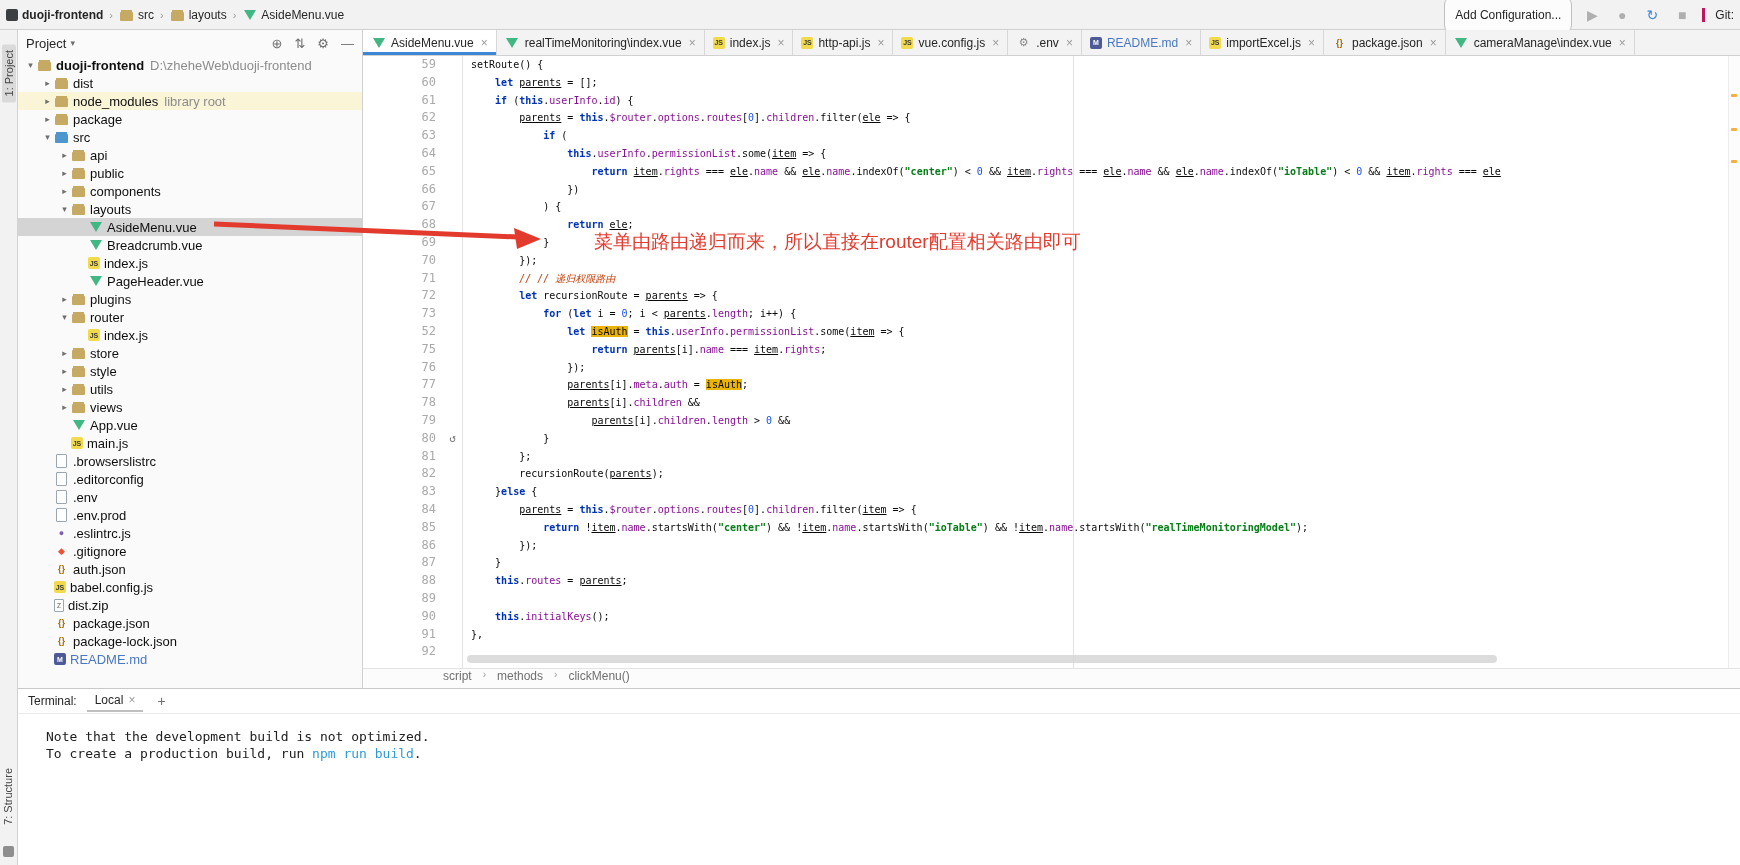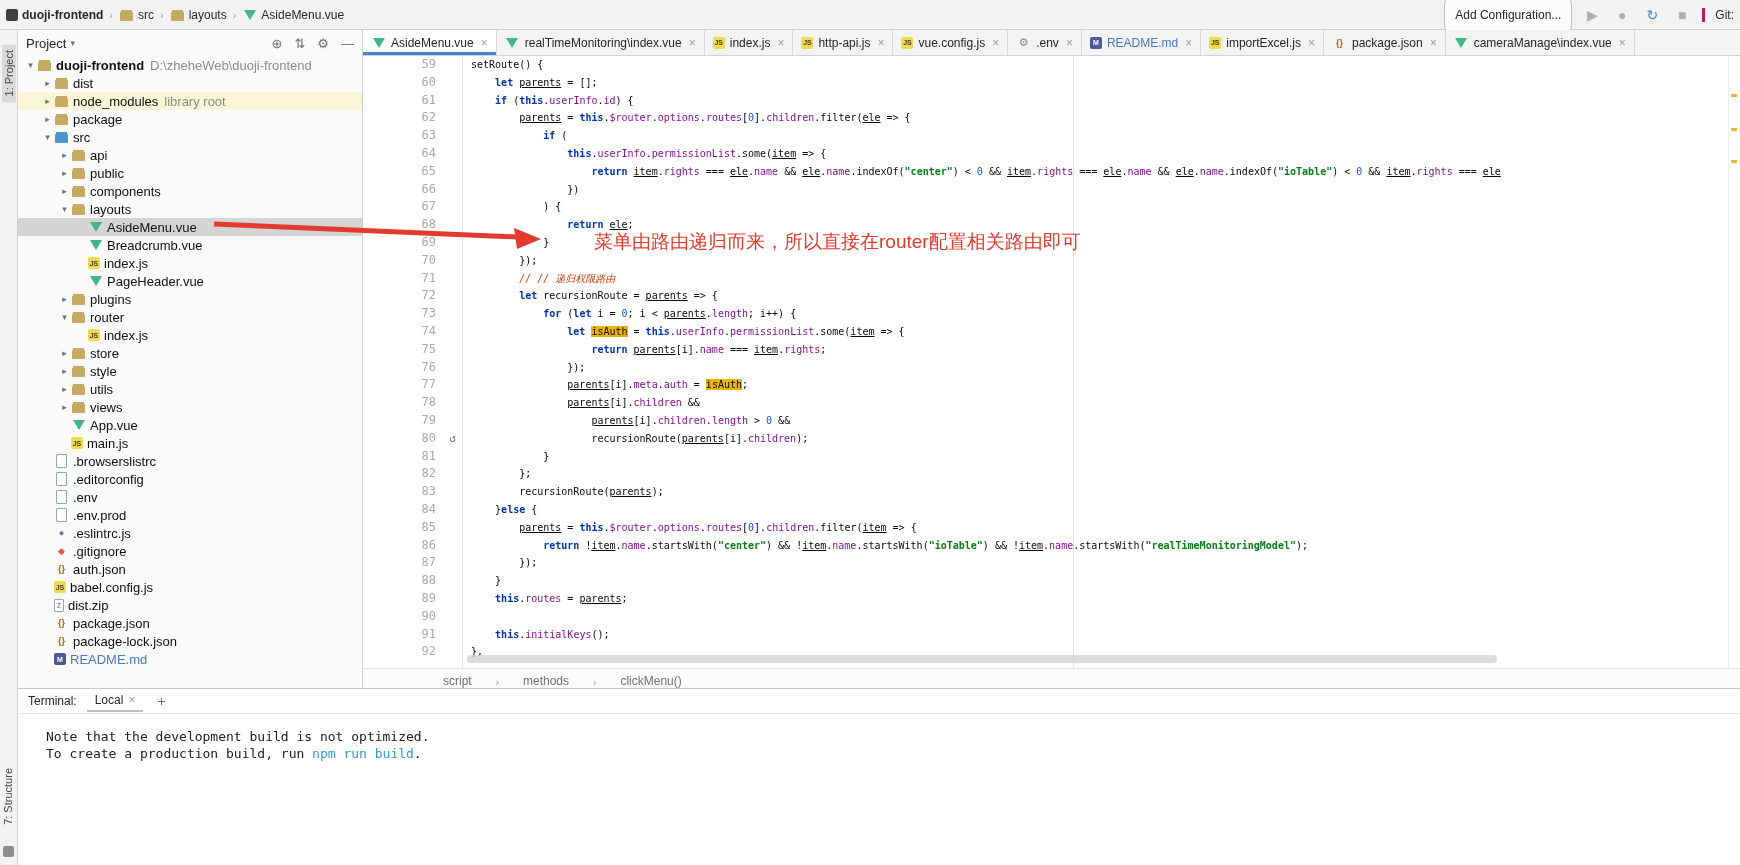--- a/index.html
+++ b/index.html
@@ -88,21 +88,21 @@
   .t-c { color:#c2410c; font-style:italic; }
   .t-u { color:#080808; text-decoration:underline; }
   .t-h { background:#eab308; }
   .wrapguide { position:absolute; top:0; bottom:0; width:1px; background:#E3E3E3;
                left:calc(108px + 80ch); font-family:"DejaVu Sans Mono",monospace; font-size:12.5px; }
   .hscroll { position:absolute; bottom:5px; left:104px; width:1030px; height:8px; background:#D6D6D6;
              border-radius:4px; opacity:.85; }
   .estripe { position:absolute; right:0; top:0; bottom:0; width:12px; background:#FCFCFC; border-left:1px solid #ECECEC; }
   .emark { position:absolute; right:3px; width:6px; height:3px; background:#F4AF3D; border-radius:1px; }
   .bcrumb { position:absolute; left:0; right:0; bottom:0; height:20px; border-top:1px solid #E3E3E3;
-            background:#FCFCFC; display:flex; align-items:flex-end; gap:24px; padding-left:80px;
+            background:#FCFCFC; display:flex; align-items:flex-start; gap:11px; padding-left:80px;
             font-size:12px; color:#707070; }
   .bcrumb .sep { color:#9a9a9a; font-size:10px; }
 
   
   .terminal { position:absolute; left:18px; right:0; bottom:0; height:177px; background:#fff;
               border-top:1px solid #C9C9C9; }
   .term-head { height:25px; display:flex; align-items:center; gap:10px; padding:0 10px;
                border-bottom:1px solid #EAEAEA; font-size:12px; color:#262626; }
   .term-tab { display:flex; align-items:center; gap:5px; padding:3px 8px; border-bottom:2px solid #BFBFBF; color:#262626; }
   .term-tab .x { color:#9b9b9b; }
@@ -406,21 +406,21 @@
         <div class="gnum">64</div>
         <div class="gnum">65</div>
         <div class="gnum">66</div>
         <div class="gnum">67</div>
         <div class="gnum">68</div>
         <div class="gnum">69</div>
         <div class="gnum">70</div>
         <div class="gnum">71</div>
         <div class="gnum">72</div>
         <div class="gnum">73</div>
-        <div class="gnum">74</div>
+        <div class="gnum">52</div>
         <div class="gnum">75</div>
         <div class="gnum">76</div>
         <div class="gnum">77</div>
         <div class="gnum">78</div>
         <div class="gnum">79</div>
         <div class="gnum">80<span class="gicon">↺</span></div>
         <div class="gnum">81</div>
         <div class="gnum">82</div>
         <div class="gnum">83</div>
         <div class="gnum">84</div>
@@ -448,21 +448,20 @@
         <div class="cl"><span class="t-p">        });</span></div>
         <div class="cl"><span class="t-p">        </span><span class="t-c">// // 递归权限路由</span></div>
         <div class="cl"><span class="t-p">        </span><span class="t-k">let</span><span class="t-p"> recursionRoute = </span><span class="t-u">parents</span><span class="t-p"> =&gt; {</span></div>
         <div class="cl"><span class="t-p">            </span><span class="t-k">for</span><span class="t-p"> (</span><span class="t-k">let</span><span class="t-p"> i = </span><span class="t-n">0</span><span class="t-p">; i &lt; </span><span class="t-u">parents</span><span class="t-p">.</span><span class="t-f">length</span><span class="t-p">; i++) {</span></div>
         <div class="cl"><span class="t-p">                </span><span class="t-k">let</span><span class="t-p"> </span><span class="t-h">isAuth</span><span class="t-p"> = </span><span class="t-k">this</span><span class="t-p">.</span><span class="t-f">userInfo</span><span class="t-p">.</span><span class="t-f">permissionList</span><span class="t-p">.some(</span><span class="t-u">item</span><span class="t-p"> =&gt; {</span></div>
         <div class="cl"><span class="t-p">                    </span><span class="t-k">return</span><span class="t-p"> </span><span class="t-u">parents</span><span class="t-p">[i].</span><span class="t-f">name</span><span class="t-p"> === </span><span class="t-u">item</span><span class="t-p">.</span><span class="t-f">rights</span><span class="t-p">;</span></div>
         <div class="cl"><span class="t-p">                });</span></div>
         <div class="cl"><span class="t-p">                </span><span class="t-u">parents</span><span class="t-p">[i].</span><span class="t-f">meta</span><span class="t-p">.</span><span class="t-f">auth</span><span class="t-p"> = </span><span class="t-h">isAuth</span><span class="t-p">;</span></div>
         <div class="cl"><span class="t-p">                </span><span class="t-u">parents</span><span class="t-p">[i].</span><span class="t-f">children</span><span class="t-p"> &amp;&amp;</span></div>
         <div class="cl"><span class="t-p">                    </span><span class="t-u">parents</span><span class="t-p">[i].</span><span class="t-f">children</span><span class="t-p">.</span><span class="t-f">length</span><span class="t-p"> &gt; </span><span class="t-n">0</span><span class="t-p"> &amp;&amp;</span></div>
-        <div class="cl"><span class="t-p">                    recursionRoute(</span><span class="t-u">parents</span><span class="t-p">[i].</span><span class="t-f">children</span><span class="t-p">);</span></div>
         <div class="cl"><span class="t-p">            }</span></div>
         <div class="cl"><span class="t-p">        };</span></div>
         <div class="cl"><span class="t-p">        recursionRoute(</span><span class="t-u">parents</span><span class="t-p">);</span></div>
         <div class="cl"><span class="t-p">    }</span><span class="t-k">else</span><span class="t-p"> {</span></div>
         <div class="cl"><span class="t-p">        </span><span class="t-u">parents</span><span class="t-p"> = </span><span class="t-k">this</span><span class="t-p">.</span><span class="t-f">$router</span><span class="t-p">.</span><span class="t-f">options</span><span class="t-p">.</span><span class="t-f">routes</span><span class="t-p">[</span><span class="t-n">0</span><span class="t-p">].</span><span class="t-f">children</span><span class="t-p">.filter(</span><span class="t-u">item</span><span class="t-p"> =&gt; {</span></div>
         <div class="cl"><span class="t-p">            </span><span class="t-k">return</span><span class="t-p"> !</span><span class="t-u">item</span><span class="t-p">.</span><span class="t-f">name</span><span class="t-p">.startsWith(</span><span class="t-s">"center"</span><span class="t-p">) &amp;&amp; !</span><span class="t-u">item</span><span class="t-p">.</span><span class="t-f">name</span><span class="t-p">.startsWith(</span><span class="t-s">"ioTable"</span><span class="t-p">) &amp;&amp; !</span><span class="t-u">item</span><span class="t-p">.</span><span class="t-f">name</span><span class="t-p">.startsWith(</span><span class="t-s">"realTimeMonitoringModel"</span><span class="t-p">);</span></div>
         <div class="cl"><span class="t-p">        });</span></div>
         <div class="cl"><span class="t-p">    }</span></div>
         <div class="cl"><span class="t-p">    </span><span class="t-k">this</span><span class="t-p">.</span><span class="t-f">routes</span><span class="t-p"> = </span><span class="t-u">parents</span><span class="t-p">;</span></div>
         <div class="cl"></div>

